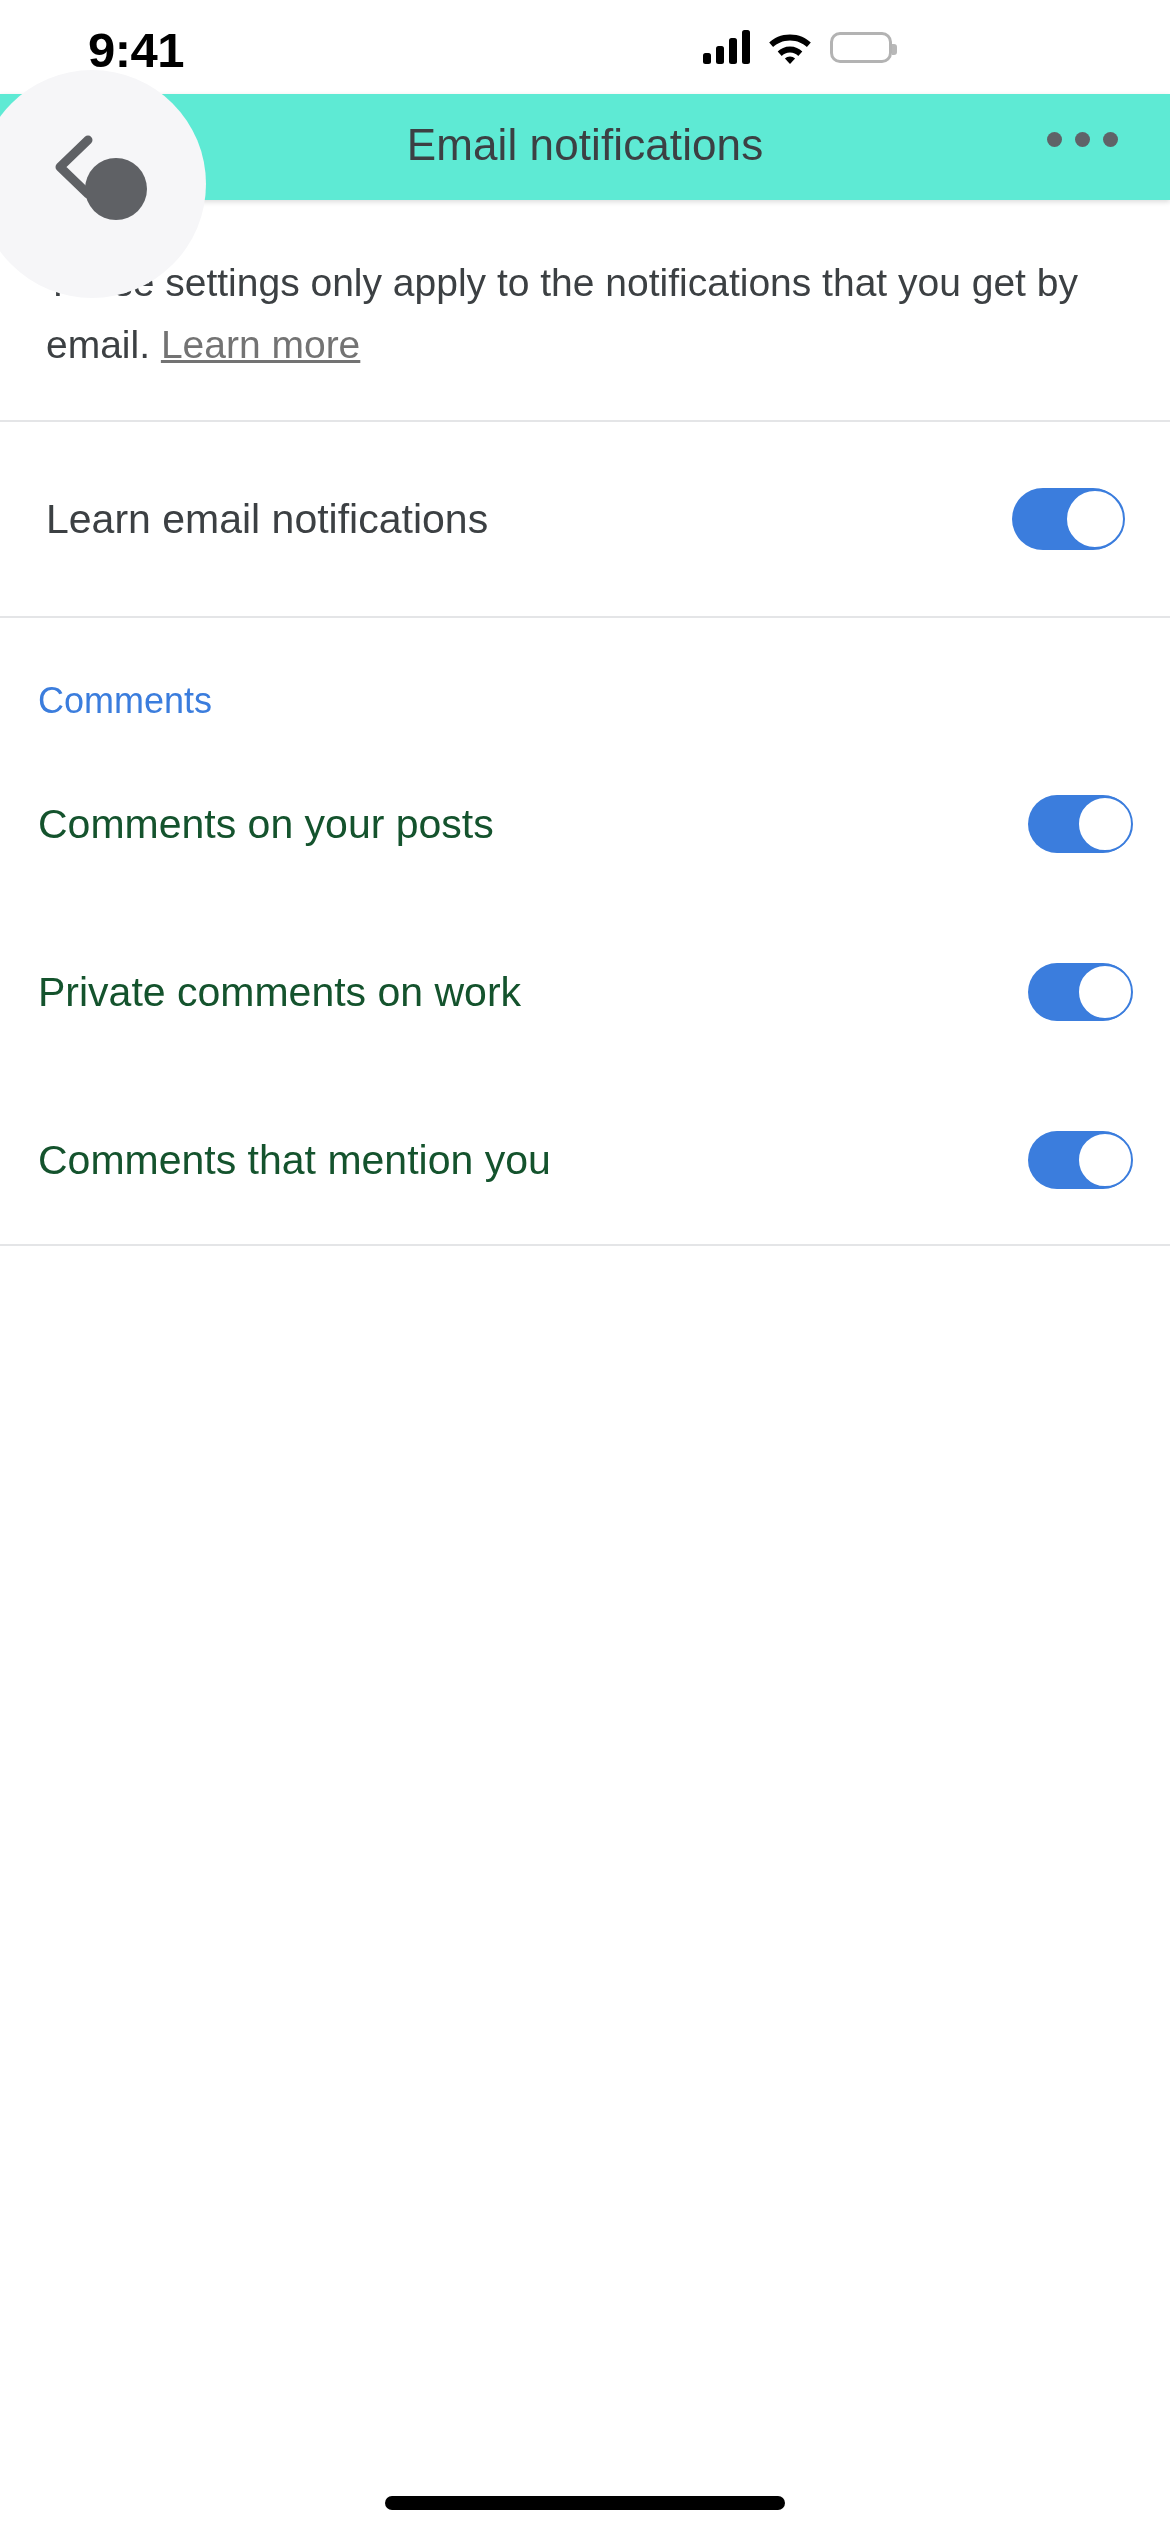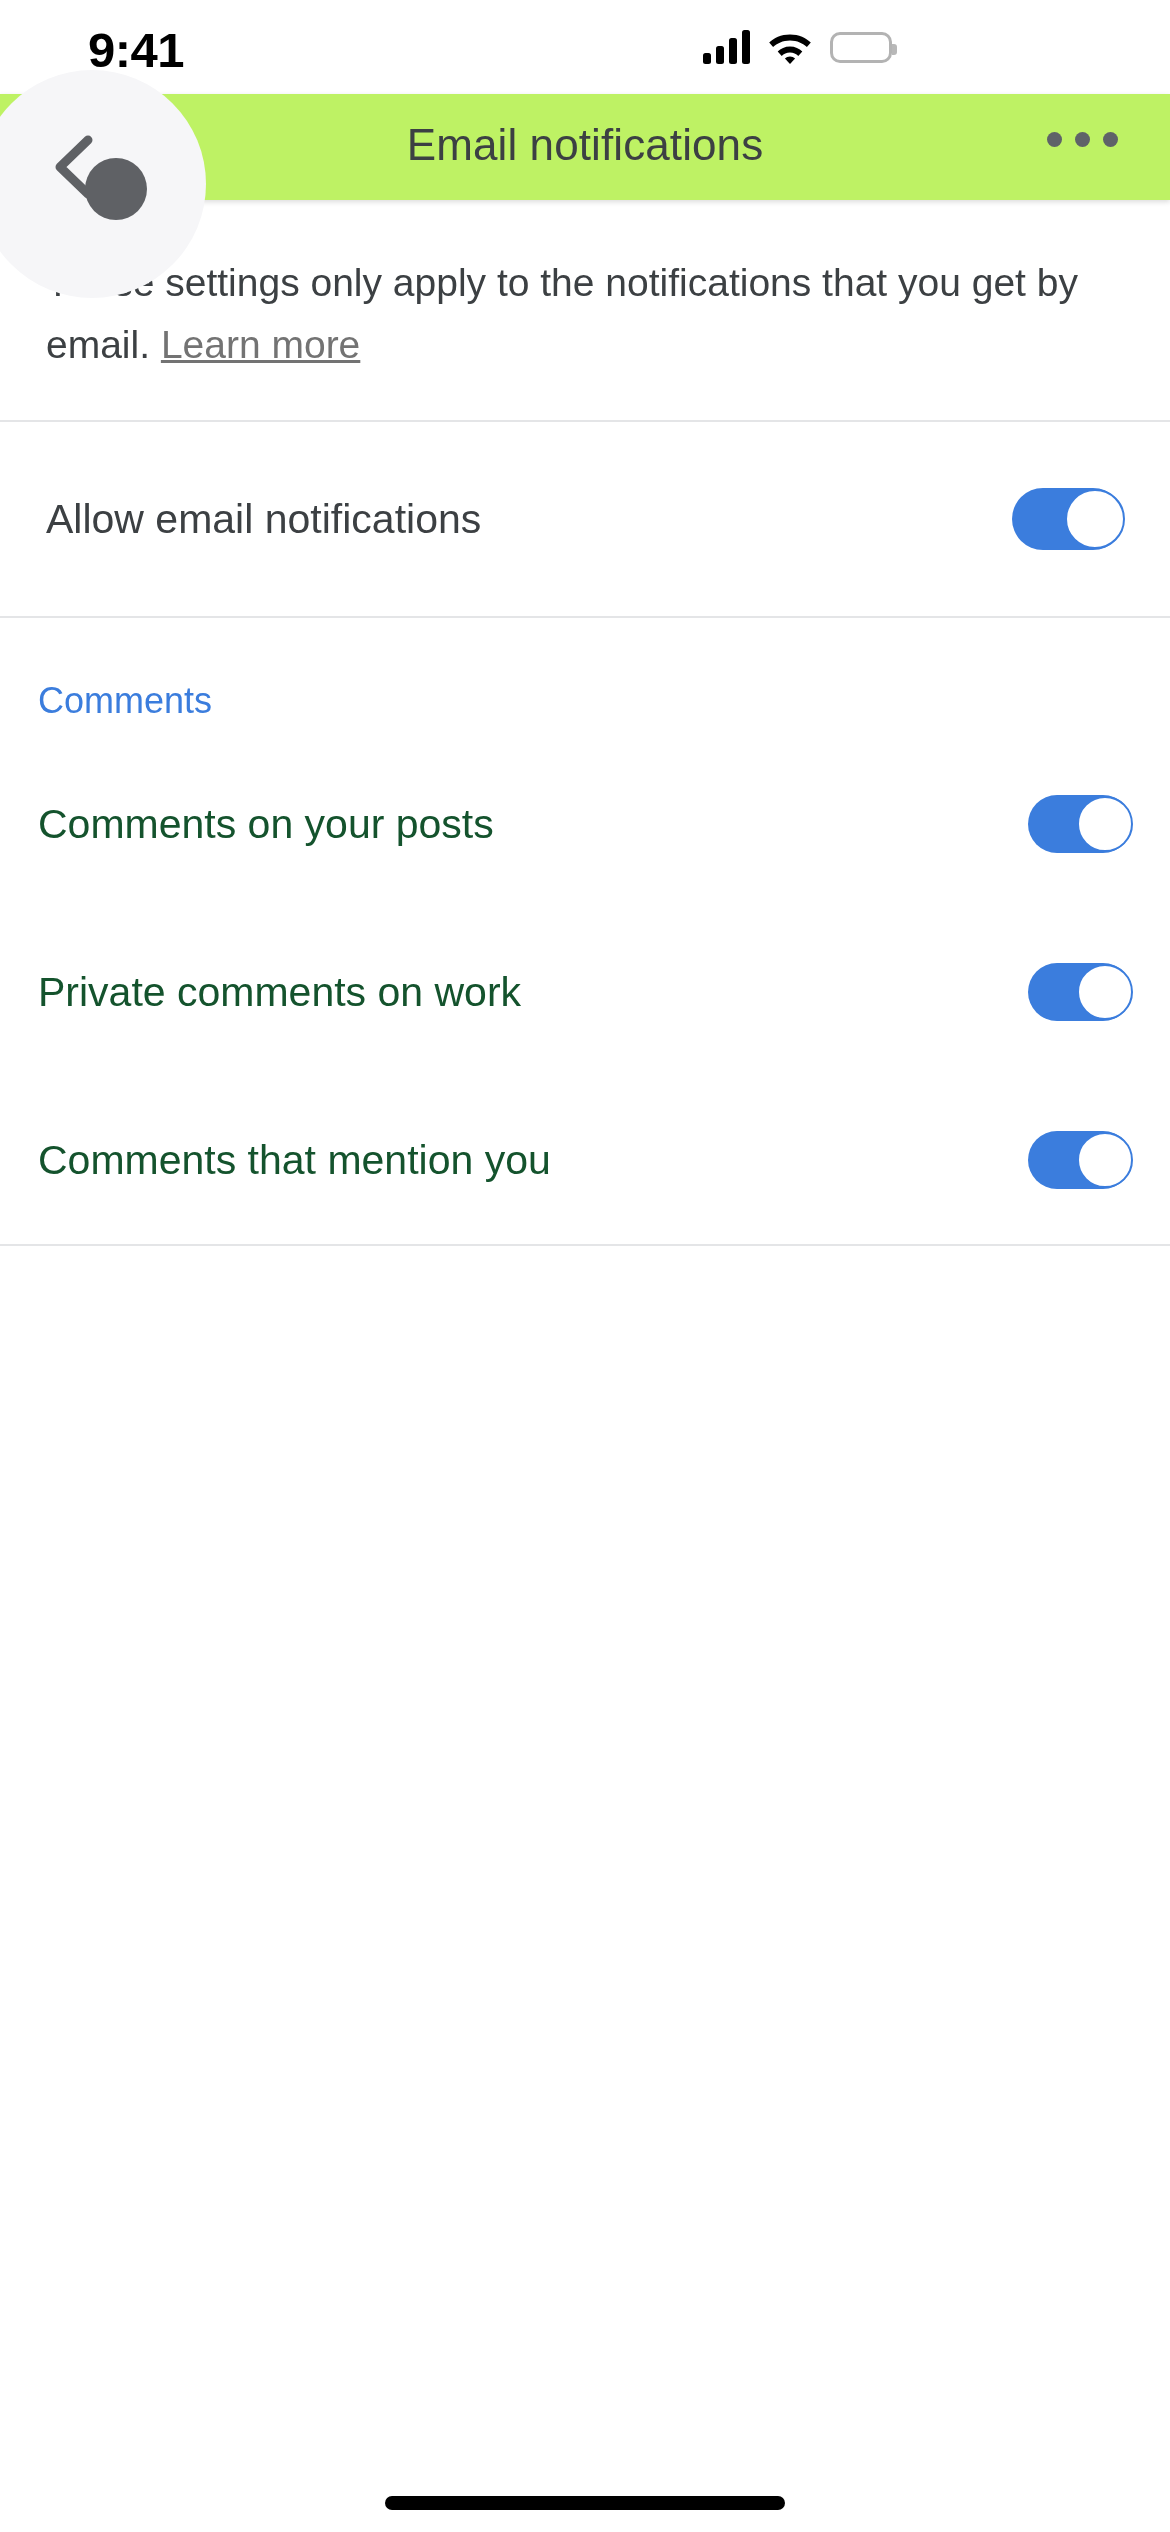--- a/index.html
+++ b/index.html
@@ -76,21 +76,21 @@
     background:#000;
     border-radius:5px;
   }
 
   
   .app-bar {
     position:absolute;
     top:94px; left:0;
     width:1170px;
     height:106px;
-    background:#bef264;
+    background:#5eead4;
     box-shadow:0 2px 5px rgba(0,0,0,0.14);
     z-index:30;
   }
   .back-button{
     position:absolute;
     left:-22px;
     top:-24px;
     width:228px;
     height:228px;
     border-radius:50%;
@@ -269,21 +269,21 @@
 
   <div class="content">
 
     <div class="desc-block">
       <div class="desc-text"><span>These settings only apply to the notifications that you get by email. </span><a class="learn-more" href="#">Learn more</a></div>
     </div>
 
     <div class="divider"></div>
 
     <div class="row row-main">
-      <span class="row-label">Allow email notifications</span>
+      <span class="row-label">Learn email notifications</span>
       <span class="toggle lg">
         <span class="thumb"></span>
       </span>
     </div>
 
     <div class="divider"></div>
 
     <div class="section-header">Comments</div>
 
     <div class="row row-sub">

